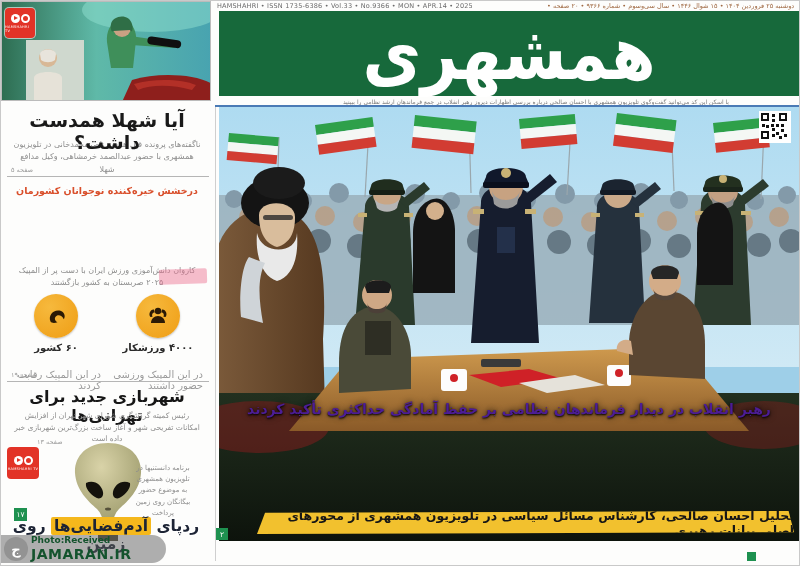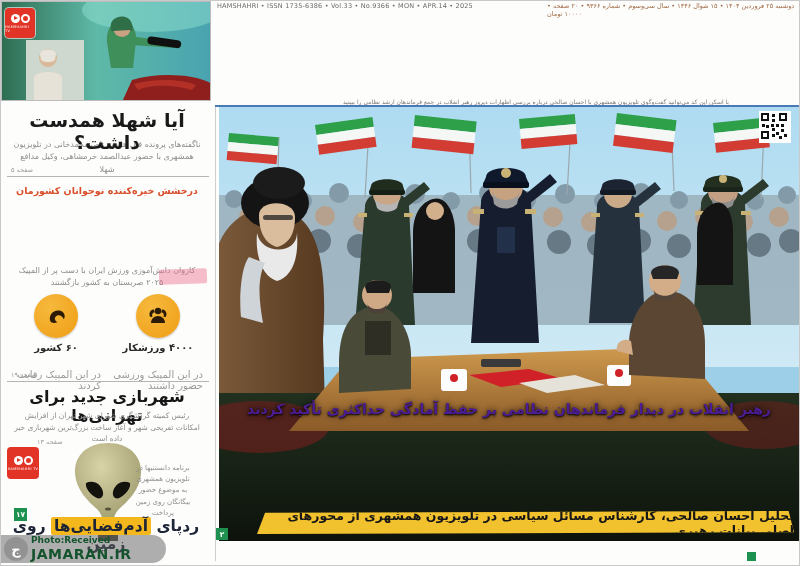--- a/index.html
+++ b/index.html
@@ -44,21 +44,21 @@
   .stat .disc{width:44px;height:44px;border-radius:50%;background:radial-gradient(circle at 35% 30%,#f6b93d,#ef9d14);display:flex;align-items:center;justify-content:center;box-shadow:0 1px 2px rgba(0,0,0,.25);}
   .stat .val{font-size:10px;font-weight:bold;color:#2a2a2a;margin-top:4px;}
   .stat .desc{font-size:10px;color:#9a9a9a;margin-top:16px;text-align:right;width:90px;}
   .p2{left:10px;top:370px;}
   .hr2{left:6px;top:380px;width:202px;border-top:1px solid #b5b5b5;}
   .h3a{left:5px;top:386px;width:202px;font-size:16px;font-weight:bold;color:#161616;}
   .s3sub{left:12px;top:409px;width:188px;font-size:7.5px;}
   .p3{left:36px;top:437px;}
   .alien-wrap{left:52px;top:438px;width:110px;height:102px;}
   .s4sub{left:132px;top:462px;width:60px;font-size:7px;color:#8d8d8d;line-height:1.6;text-align:center;}
-  .sq-green{background:#1e9150;color:#fff;font-size:7.5px;font-weight:bold;display:flex;align-items:center;justify-content:center;}
+  .sq-green{background:#1e9150;color:#fff;font-size:7.5px;font-weight:normal;display:flex;align-items:center;justify-content:center;}
   .sq17{left:13px;top:507px;width:13px;height:13px;}
   .h4a{left:0;top:516px;width:210px;font-size:15.5px;font-weight:bold;color:#1d2435;text-shadow:0 0 2px #fff,1px 1px 0 #fff,-1px -1px 0 #fff,1px -1px 0 #fff,-1px 1px 0 #fff;}
   .h4a .hl{background:#f5b81c;padding:0 3px;border-radius:2px;text-shadow:none;}
   .wm{left:0;top:534px;width:165px;height:28px;background:rgba(95,95,95,.5);display:flex;align-items:center;border-radius:0 14px 14px 0;}
   .wm .logo{width:24px;height:24px;border-radius:50%;background:rgba(140,140,140,.8);margin:0 3px;color:#fff;font-size:13px;display:flex;align-items:center;justify-content:center;font-weight:bold;}
   .wm .lines{display:flex;flex-direction:column;color:#14532d;font-weight:bold;line-height:1.2;}
   .wm .l1{font-size:9px;}
   .wm .l2{font-size:14px;letter-spacing:.5px;}
 
   
@@ -76,20 +76,23 @@
   .sq-br{left:746px;top:551px;width:9px;height:9px;}
 </style>
 </head>
 <body>
 
 <div id="page">
 
   <div class="abs topbar-latin">HAMSHAHRI • ISSN 1735-6386 • Vol.33 • No.9366 • MON • APR.14 • 2025</div>
   <div class="abs topbar-fa">دوشنبه ۲۵ فروردین ۱۴۰۴ • ۱۵ شوال ۱۴۴۶ • سال سی‌وسوم • شماره ۹۳۶۶ • ۲۰ صفحه • ۱۰۰۰۰ تومان</div>
 
+  <div class="abs masthead">
+    <span>همشهری</span>
+  </div>
   <div class="abs mast-caption">با اسکن این کد می‌توانید گفت‌وگوی تلویزیون همشهری با احسان صالحی درباره بررسی اظهارات دیروز رهبر انقلاب در جمع فرماندهان ارشد نظامی را ببینید</div>
   <div class="abs blue-line"></div>
 
   <div class="abs top-photo">
     <svg width="210" height="100" viewBox="0 0 210 100">
       <defs>
         <linearGradient id="cg" x1="0" y1="0" x2="1" y2="0">
           <stop offset="0" stop-color="#2e6e52"></stop>
             <stop offset=".45" stop-color="#5fb9a8"></stop>
             <stop offset="1" stop-color="#48a3b0"></stop>

